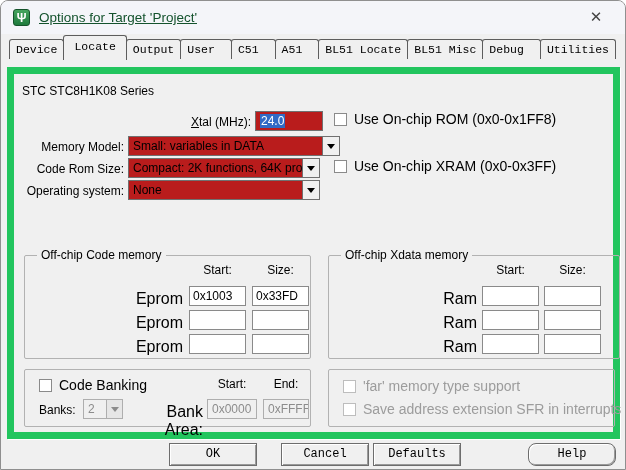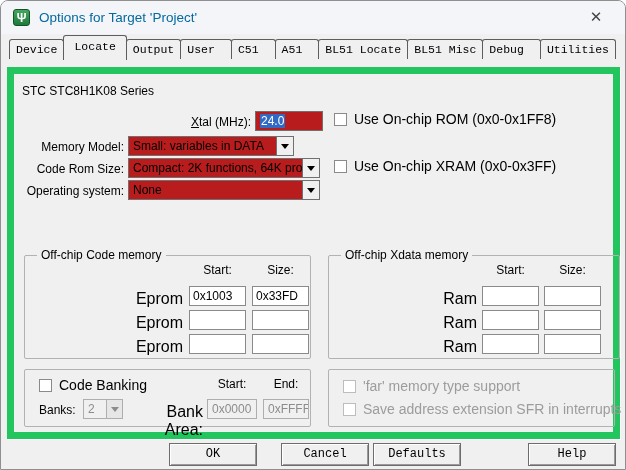--- a/index.html
+++ b/index.html
@@ -13,21 +13,21 @@
   .titlebar {
     position:absolute; left:0; top:0; right:0; height:33px;
     background:#f4f5f9; display:flex; align-items:center;
   }
   .app-icon {
     width:17px; height:17px; margin-left:12px; border-radius:3px;
     background:linear-gradient(180deg,#46a55e,#1e7a3c);
     border:1px solid #14532a; color:#fff; font-size:12px; font-weight:bold;
     display:flex; align-items:center; justify-content:center; line-height:1;
   }
-  .title-text { margin-left:9px; font-size:13.5px; color:#0369a1; }
+  .title-text { margin-left:9px; font-size:13.5px; color:#14532d;text-decoration:underline; }
   .close-btn {
     position:absolute; right:8px; top:0; width:42px; height:32px;
     display:flex; align-items:center; justify-content:center;
     font-size:15px; color:#444; cursor:default; font-weight:300;
   }
   
   .tabs {
     position:absolute; left:8px; top:33px; height:25px;
     display:flex; align-items:flex-end; z-index:5;
     font-family:"Liberation Mono",monospace; font-size:11.5px; color:#000;
@@ -138,21 +138,21 @@
 
     <div class="lbl r" style="left:90px; top:41px; width:147px;"><span style="text-decoration:underline">X</span><span>tal (MHz):</span></div>
     <div class="field" style="left:241px; top:37px; width:68px;"><span class="sel">24.0</span></div>
 
     <div class="cbrow" style="left:320px; top:37px;">
       <span class="cb"></span>
       <span>Use On-chip ROM (0x0-0x1FF8)</span>
     </div>
 
     <div class="lbl r" style="left:0; top:66px; width:110px;">Memory Model:</div>
-    <div class="combo" style="left:114px; top:62px; width:166px;">
+    <div class="combo" style="left:114px; top:62px; width:212px;">
       <span>Small: variables in DATA</span>
       <span class="arrow-btn">
           <span class="tri"></span>
         </span>
     </div>
 
     <div class="lbl r" style="left:0; top:88px; width:110px;">Code Rom Size:</div>
     <div class="combo" style="left:114px; top:84px; width:192px;">
       <span>Compact: 2K functions, 64K program</span>
       <span class="arrow-btn">
@@ -238,15 +238,15 @@
         <span class="cb"></span>
         <span>Save address extension SFR in interrupts</span>
       </div>
     </div>
 
   </div>
 
   <div class="btn" style="left:168px;">OK</div>
   <div class="btn" style="left:280px;">Cancel</div>
   <div class="btn" style="left:372px;">Defaults</div>
-  <div class="btn" style="left:527px;">Help</div>
+  <div class="btn" style="left:527px;border-radius:8px;">Help</div>
 
 </div>
 
 </body></html>

